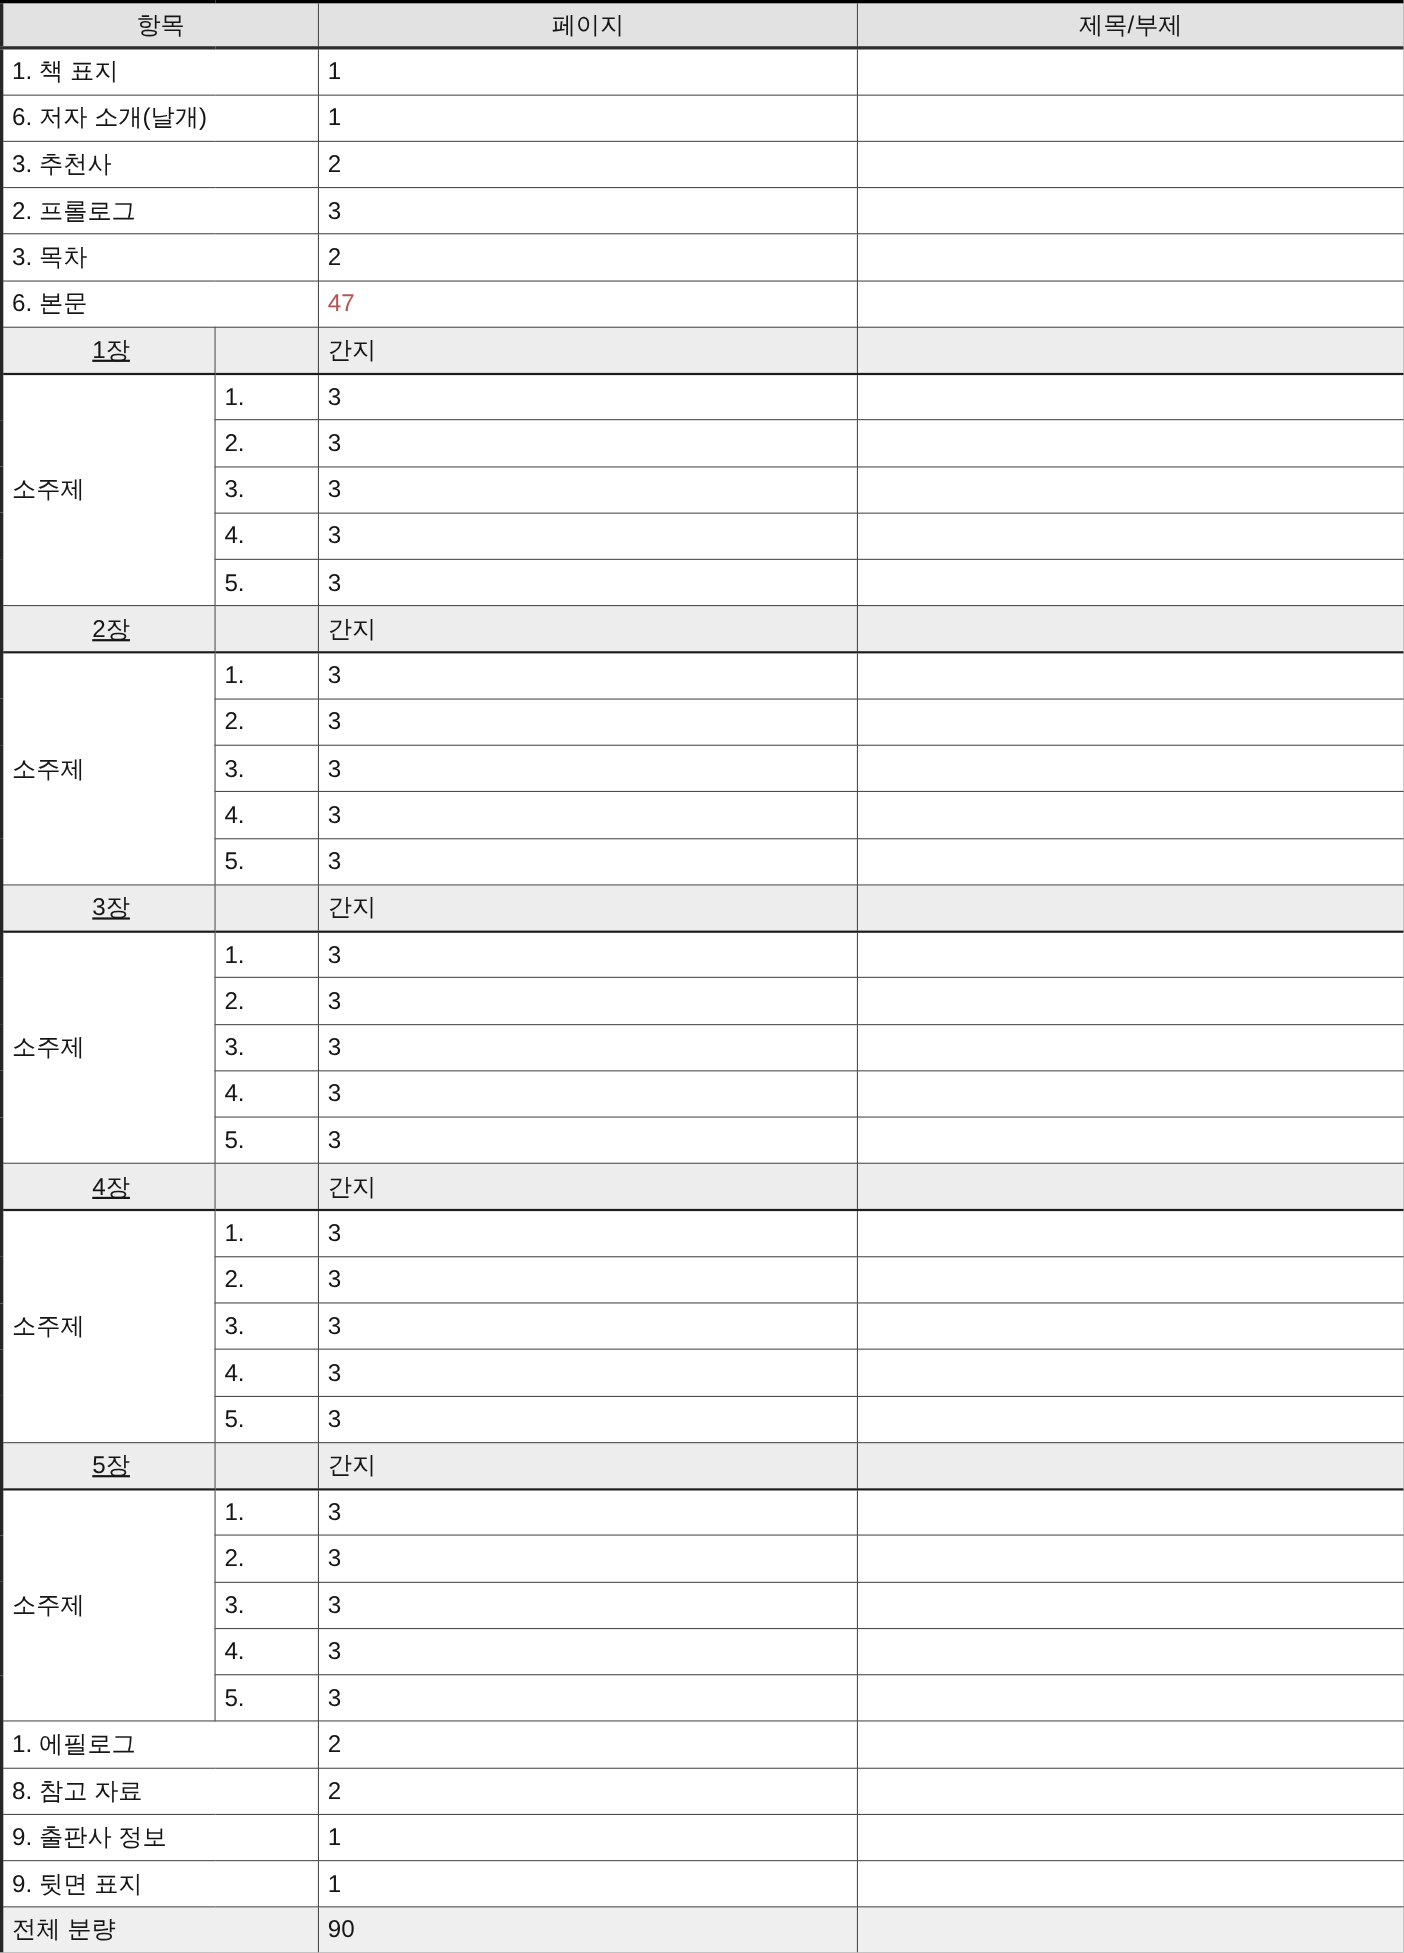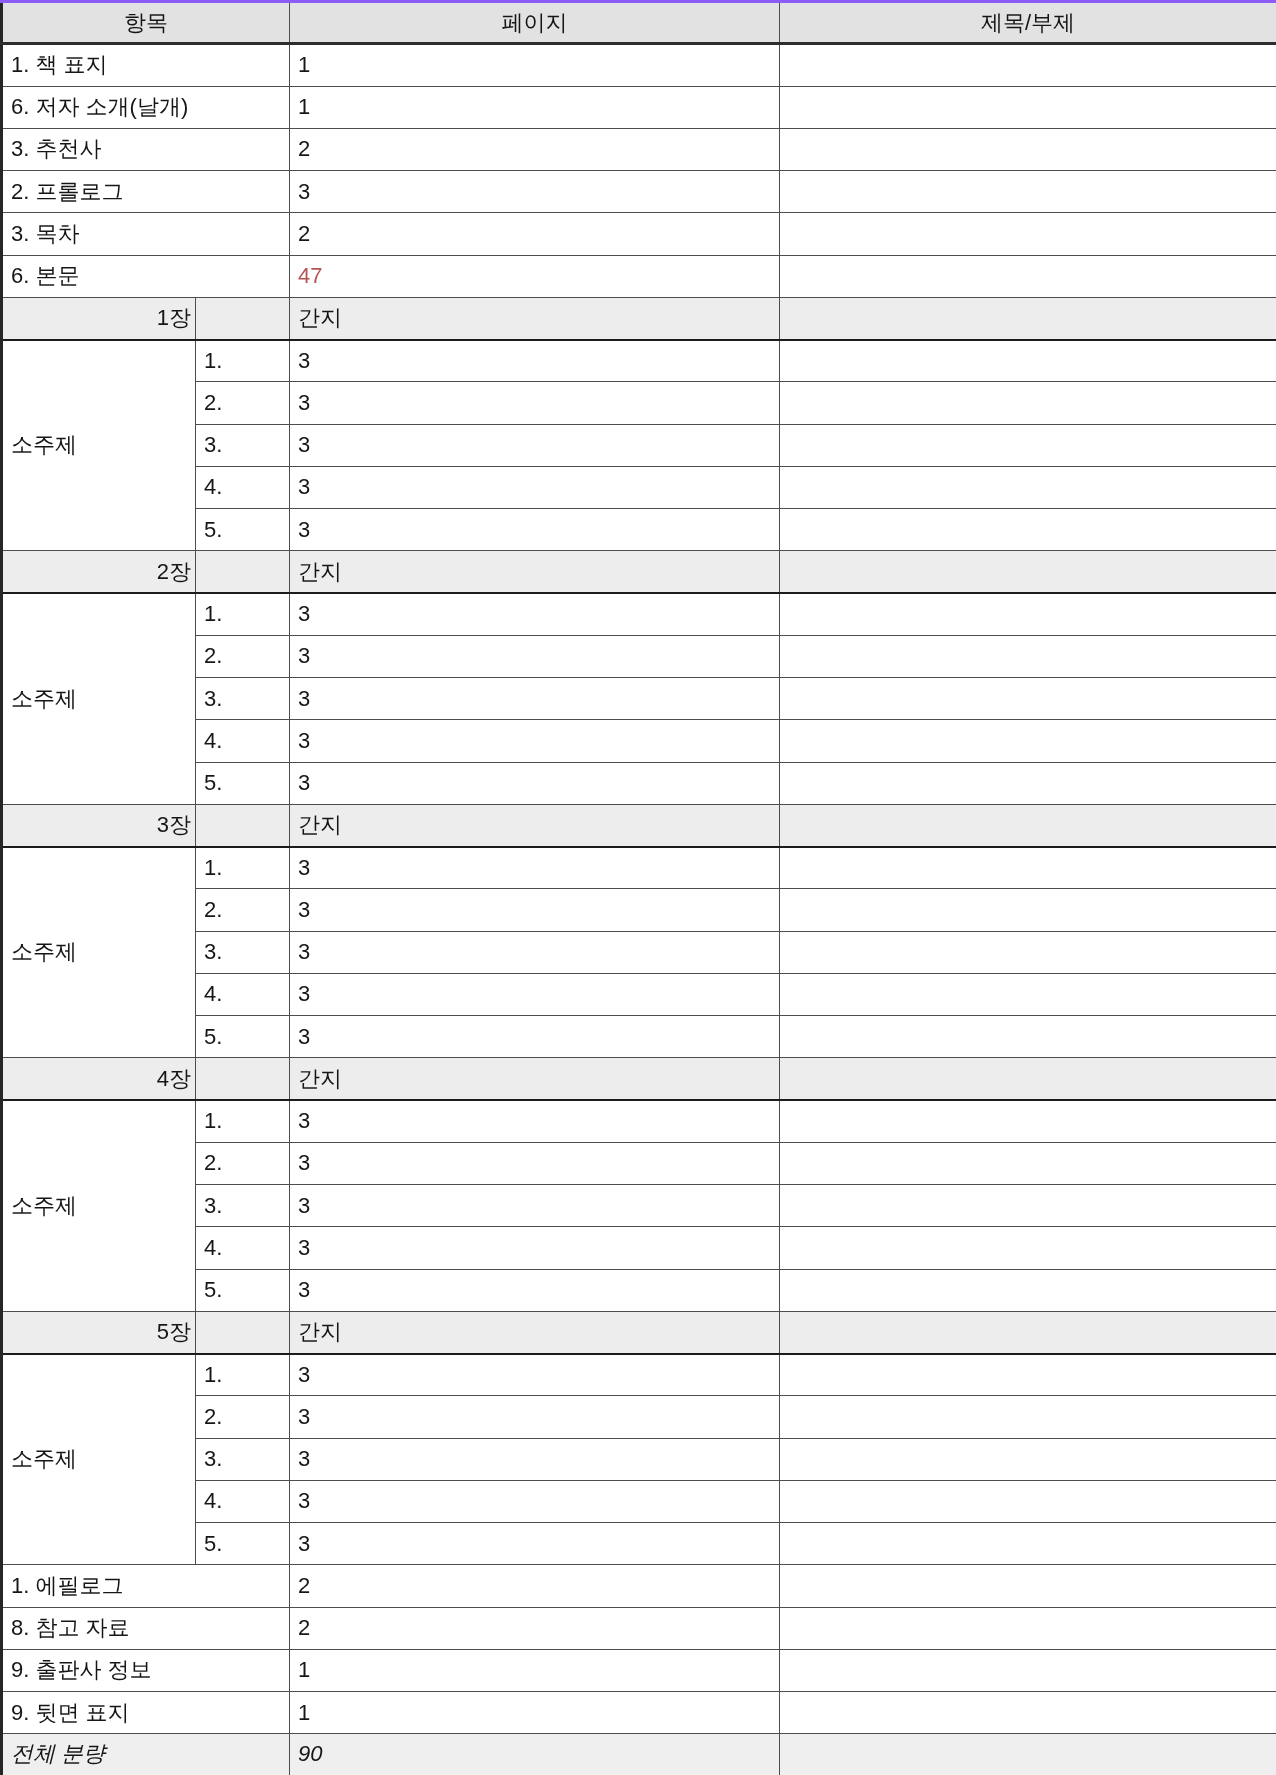--- a/index.html
+++ b/index.html
@@ -32,39 +32,39 @@
     overflow: hidden;
     white-space: nowrap;
   }
   tr.row { height: 42.26px; }
 
   
   tr.hdr td {
     background: var(--header-bg, #e2e2e2);
     text-align: center;
     padding: 0;
-    border-top: 3px solid #8b5cf6;
+    border-top: 3px solid #000000;
     border-bottom: 3px solid #2e2e2e;
   }
 
   
   tr.sec td {
     background: var(--section-bg, #ededed);
     border-bottom: 2.5px solid #1c1c1c;
   }
   td.chap {
-    text-align: right;
+    text-align: center;
     padding: 0 6px 0 0;
+    text-decoration: underline;
   }
 
   
   tr.total td {
     background: var(--total-bg, #efefef);
     border-bottom: 3px solid #262626;
-    font-style: italic;
   }
 
   td.page-red { color: var(--page-red, #b45553); }
 
   td.subtopic { vertical-align: middle; }
 </style>
 </head>
 <body>
 
 <table class="toc">

